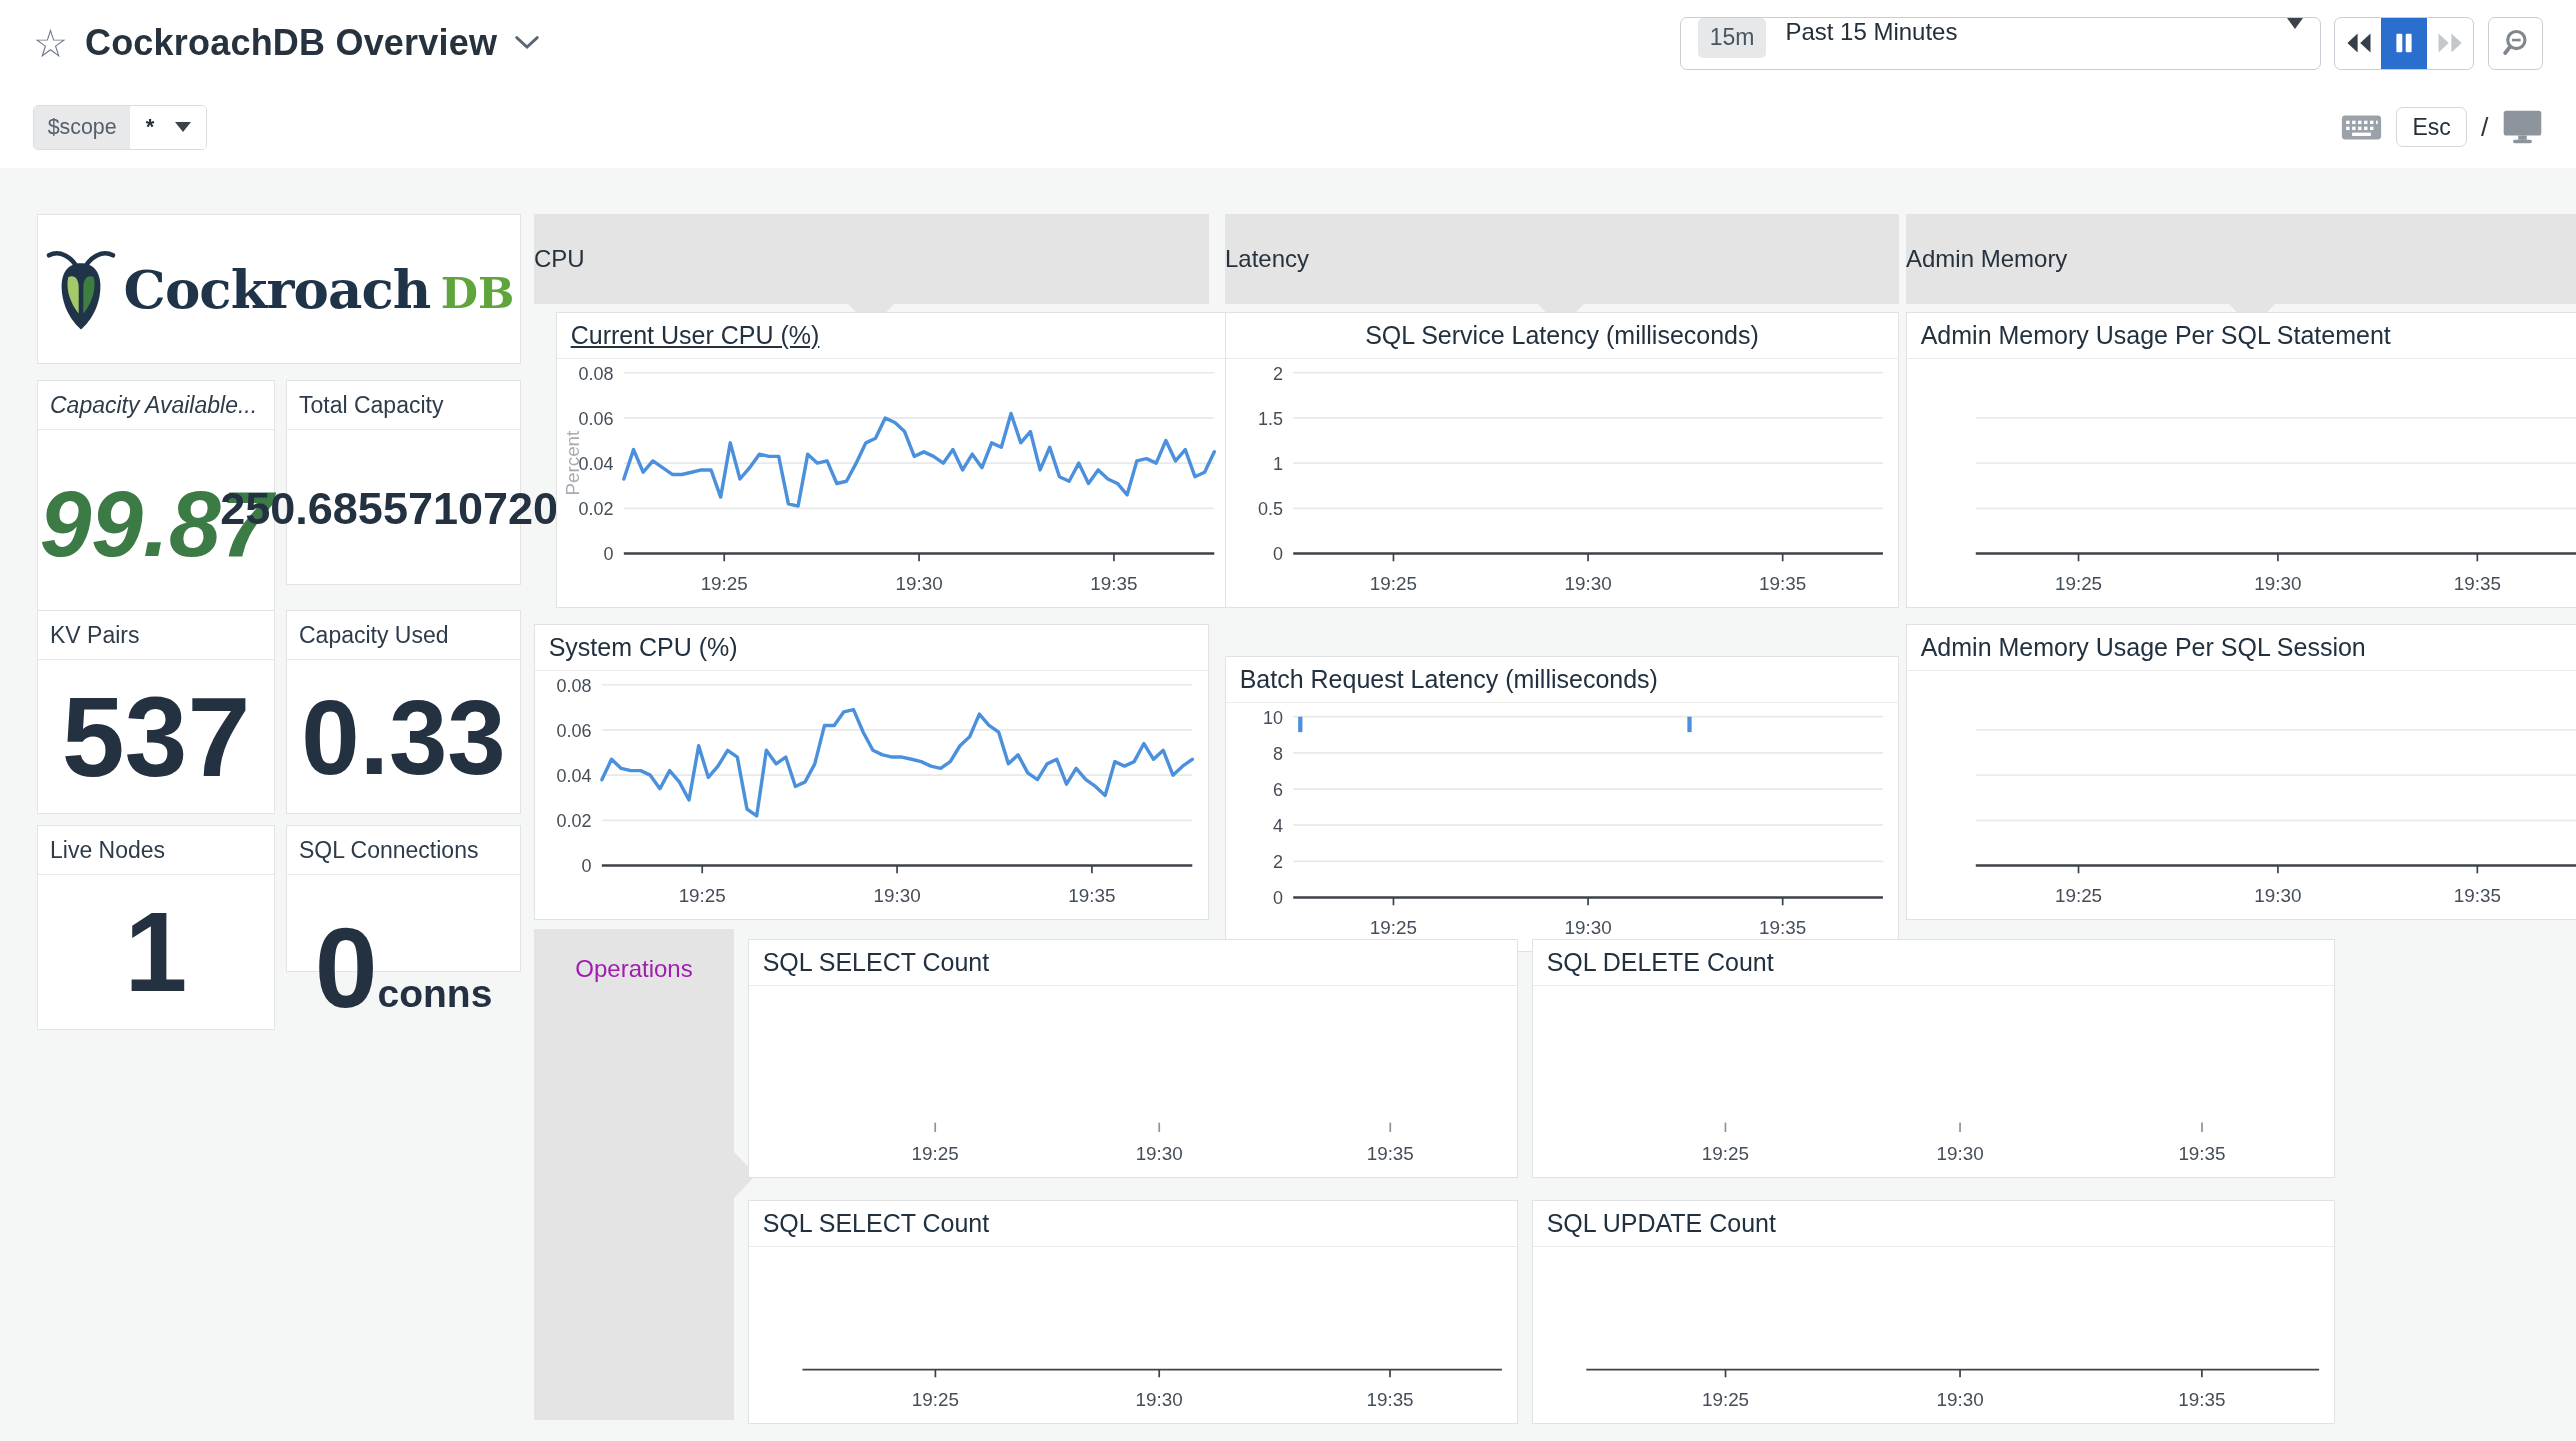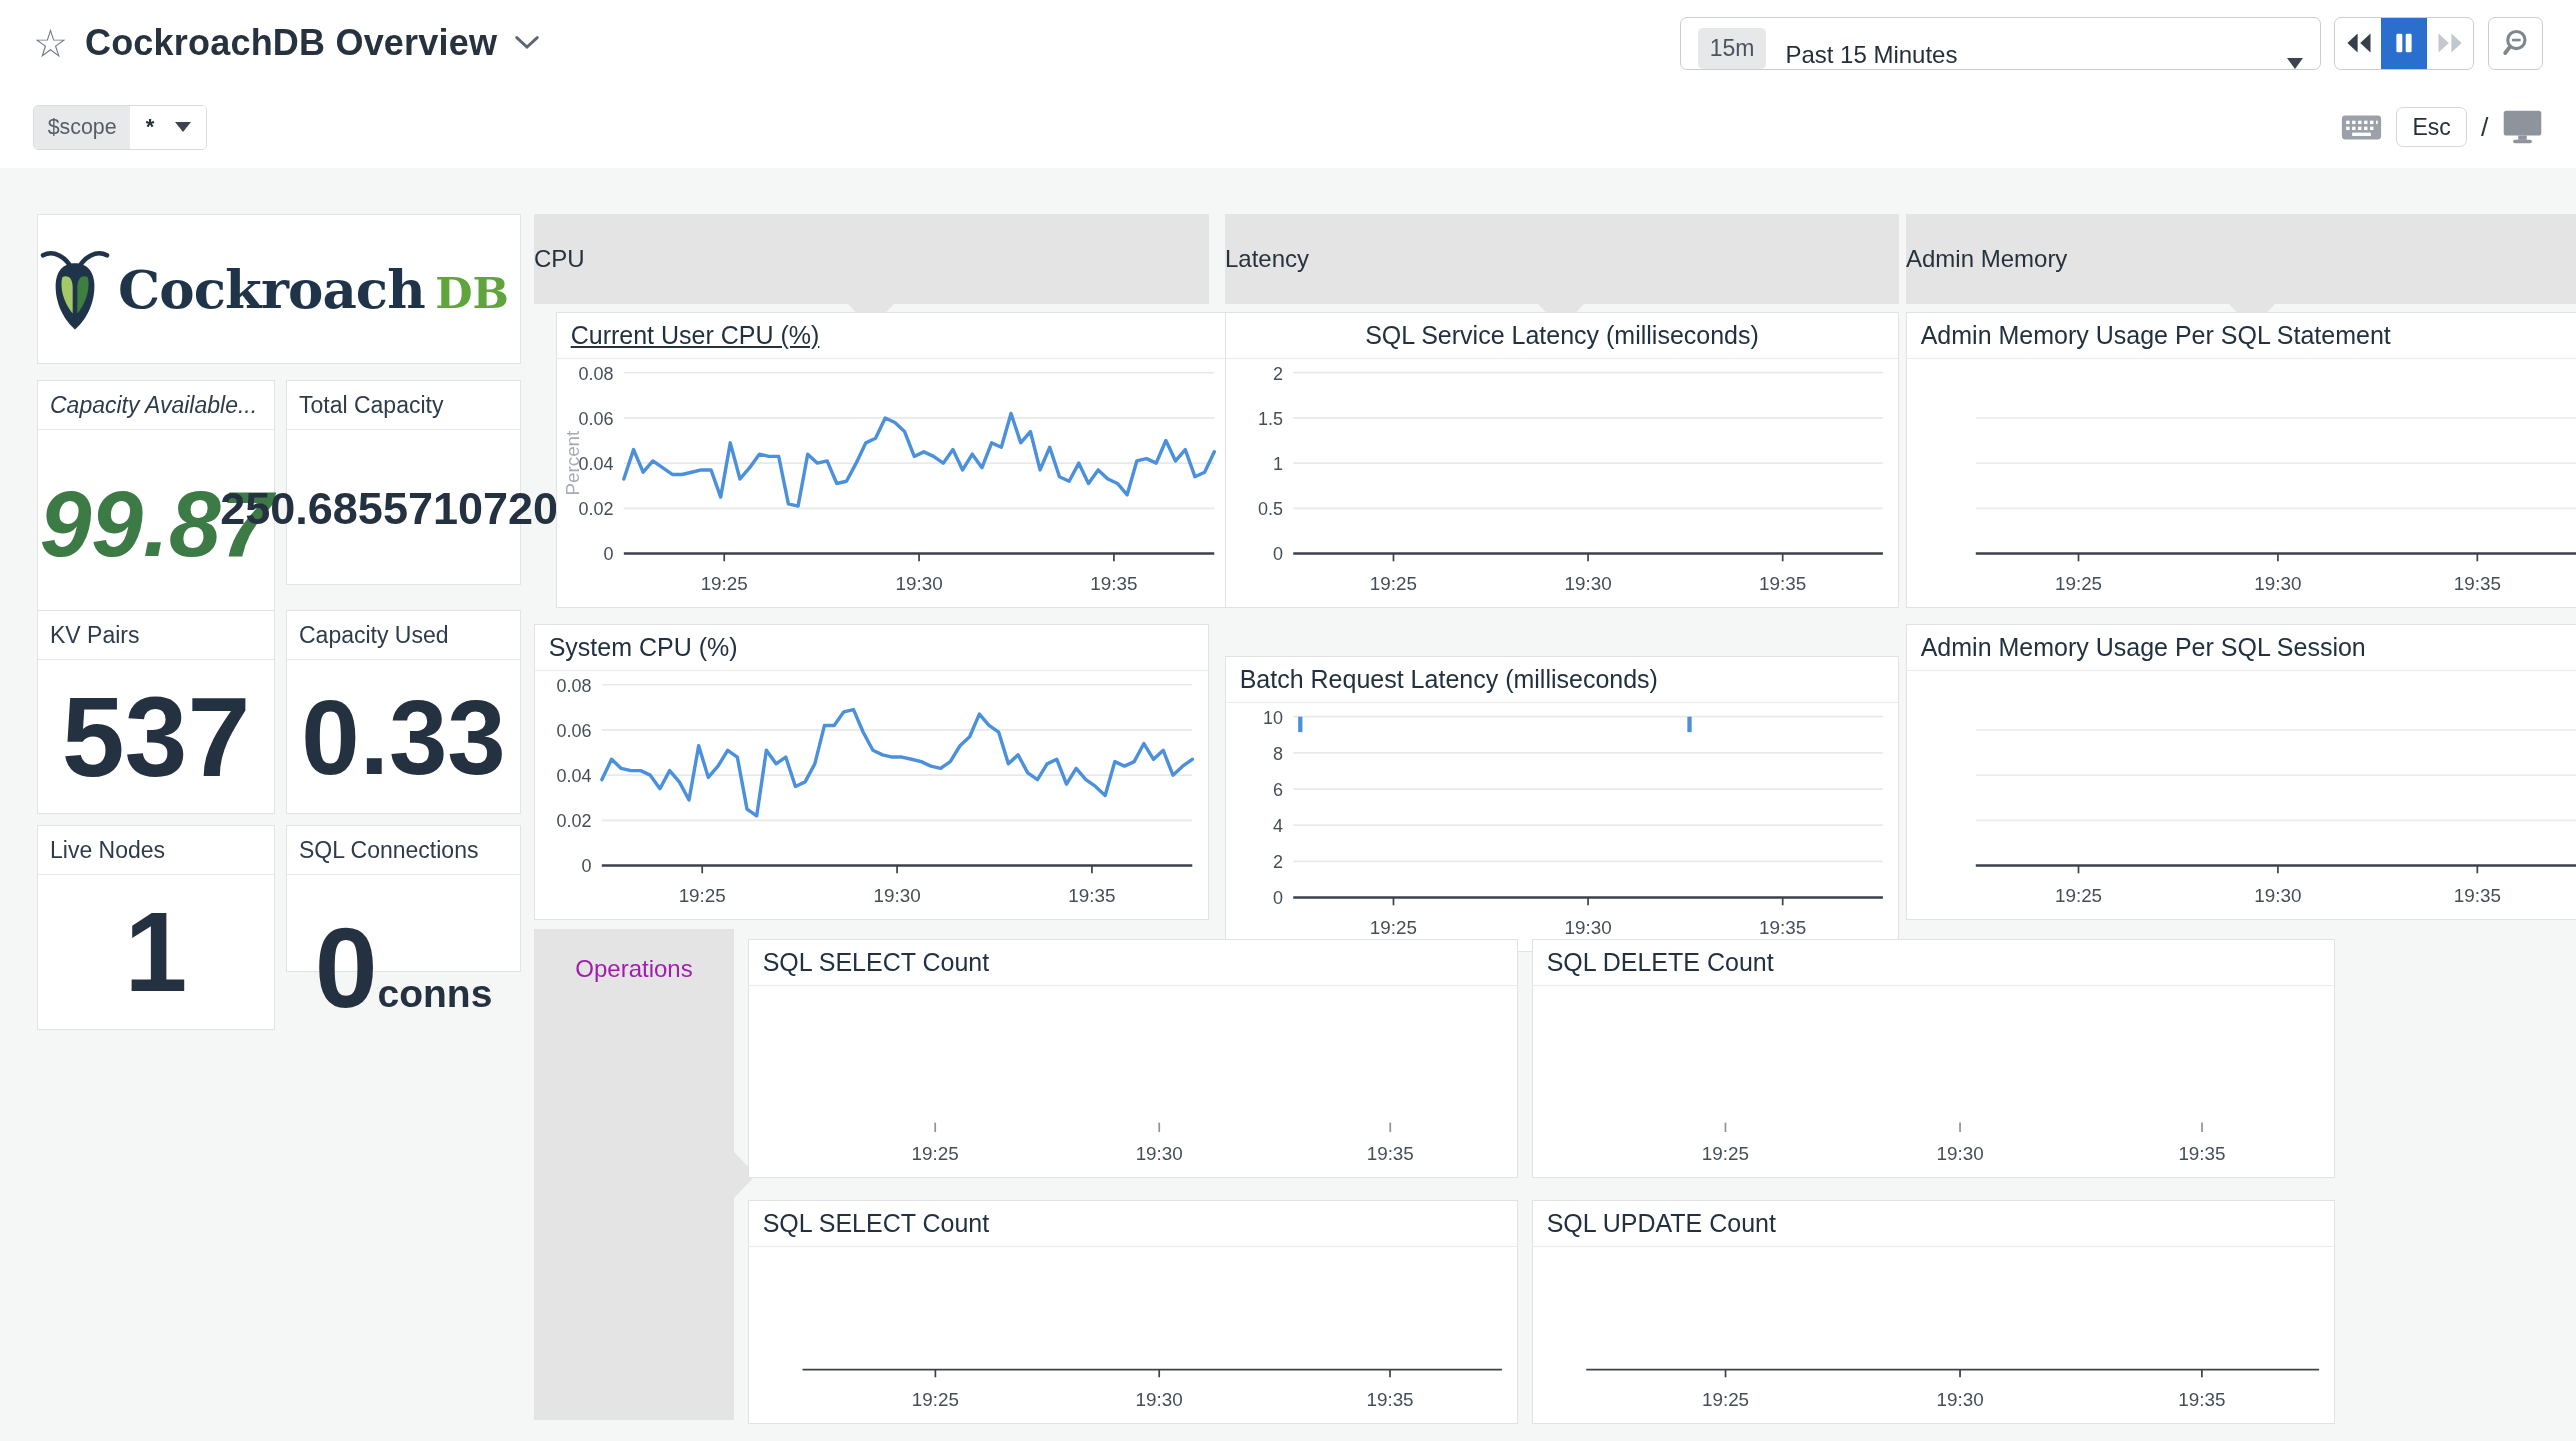--- a/index.html
+++ b/index.html
@@ -7,21 +7,21 @@
     width:2576px;height:1441px;overflow:hidden;position:relative;
     background:#f5f6f6;font-family:"Liberation Sans",sans-serif;color:#26323e;
   }
   
   .topbar{position:absolute;left:0;top:0;width:2576px;height:86px;background:#fff;
     display:flex;align-items:center;justify-content:space-between;padding:0 33px;box-sizing:border-box;}
   .tb-left{display:flex;align-items:center;gap:17px;}
   .star{font-size:39px;color:#6e7a88;line-height:1;cursor:pointer;}
   .page-title{font-size:36px;font-weight:600;color:#26323e;letter-spacing:0.2px;}
   .tb-right{display:flex;align-items:center;gap:13.7px;}
-  .time-combo{display:flex;align-items:flex-end;width:641px;height:53px;background:#fff;
+  .time-combo{display:flex;align-items:flex-start;width:641px;height:53px;background:#fff;
     border:1.7px solid #c9ccd0;border-radius:6.9px;box-sizing:border-box;padding:0 17px;cursor:pointer;}
   .range-badge{background:#e6e8ea;border-radius:5.1px;padding:6.9px 12px;font-size:23px;color:#4a5560;}
   .range-label{font-size:24px;color:#242f3a;margin-left:19px;flex:1;}
   .caret{width:0;height:0;border-left:8.6px solid transparent;border-right:8.6px solid transparent;border-top:11px solid #3c434b;}
   .btn-group{display:flex;height:53px;border:1.7px solid #c9ccd0;border-radius:6.9px;overflow:hidden;background:#fff;box-sizing:border-box;}
   .btn-seg{width:46px;height:100%;display:flex;align-items:center;justify-content:center;cursor:pointer;}
   .btn-seg.pause{background:#2b6fce;}
   .sq-btn{width:55px;height:53px;border:1.7px solid #c9ccd0;border-radius:6.9px;background:#fff;
     display:flex;align-items:center;justify-content:center;box-sizing:border-box;cursor:pointer;}
   .scope-row{position:absolute;left:0;top:86px;width:2576px;height:82px;background:#fff;
@@ -33,21 +33,21 @@
   .shortcuts{display:flex;align-items:center;gap:13.7px;}
   .esc-key{border:1.7px solid #d5d8db;border-radius:6.9px;background:#fff;padding:5.1px 15.4px;font-size:23px;color:#242f3a;}
   .slash{font-size:26.6px;color:#2a3540;}
   
   .card{position:absolute;background:#fff;border:1.7px solid #e3e3e3;box-sizing:border-box;}
   .card-title{height:48px;line-height:48px;padding:0 12px;font-size:23px;color:#2e3b4a;
     border-bottom:1.7px solid #e9e9e9;white-space:nowrap;overflow:hidden;}
   .card-body{display:flex;align-items:center;justify-content:center;position:absolute;left:0;right:0;top:50px;bottom:0;}
   .big-val{font-weight:bold;color:#243140;line-height:1;}
   .unit{font-weight:bold;color:#243140;}
-  .logo-card{display:flex;align-items:center;gap:6px;}
+  .logo-card{display:flex;align-items:center;justify-content:center;gap:6px;}
   .logo-word{font-family:"DejaVu Serif",serif;font-weight:bold;font-size:53px;color:#1f3449;letter-spacing:-0.9px;}
   .logo-db{font-family:"DejaVu Serif",serif;font-weight:bold;font-size:43px;color:#60a53c;margin-left:10.3px;}
   
   .group-hdr{position:absolute;height:90px;background:#e4e4e4;display:flex;align-items:center;}
   .group-hdr span{font-size:24px;color:#26323e;}
   .group-ptr{position:absolute;width:0;height:0;border-left:23px solid transparent;border-right:23px solid transparent;border-top:24px solid #e4e4e4;}
   .panel{position:absolute;background:#fff;border:1.7px solid #e2e2e2;box-sizing:border-box;display:flex;flex-direction:column;}
   .panel-title{height:45px;line-height:45px;padding:0 13.7px;font-size:25px;color:#223140;border-bottom:1.7px solid #ececec;white-space:nowrap;overflow:hidden;}
   .plot{flex:1;position:relative;cursor:crosshair;}
   .ops-block{position:absolute;background:#e4e4e4;}

